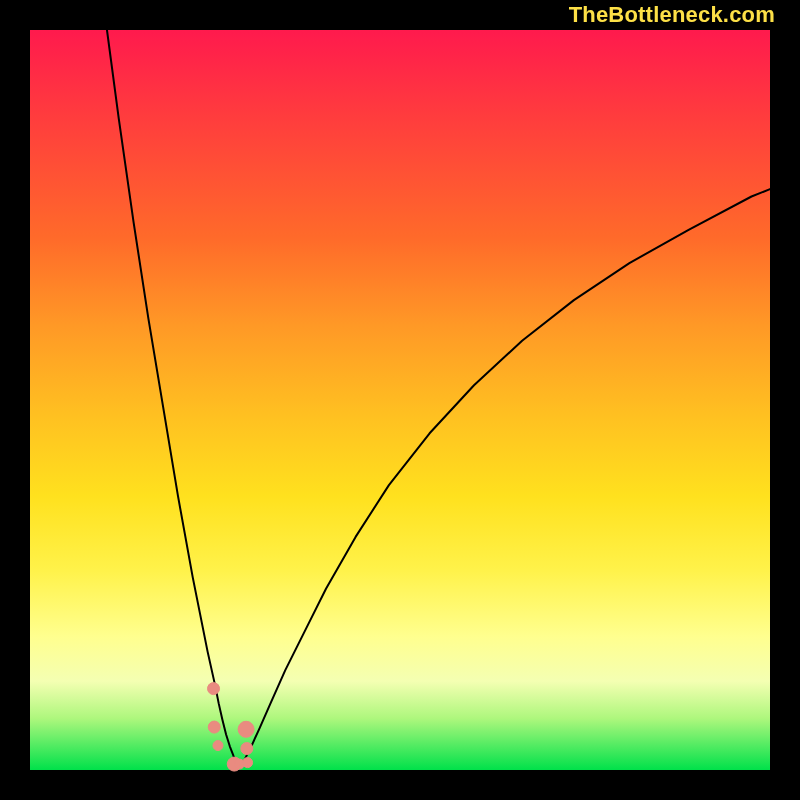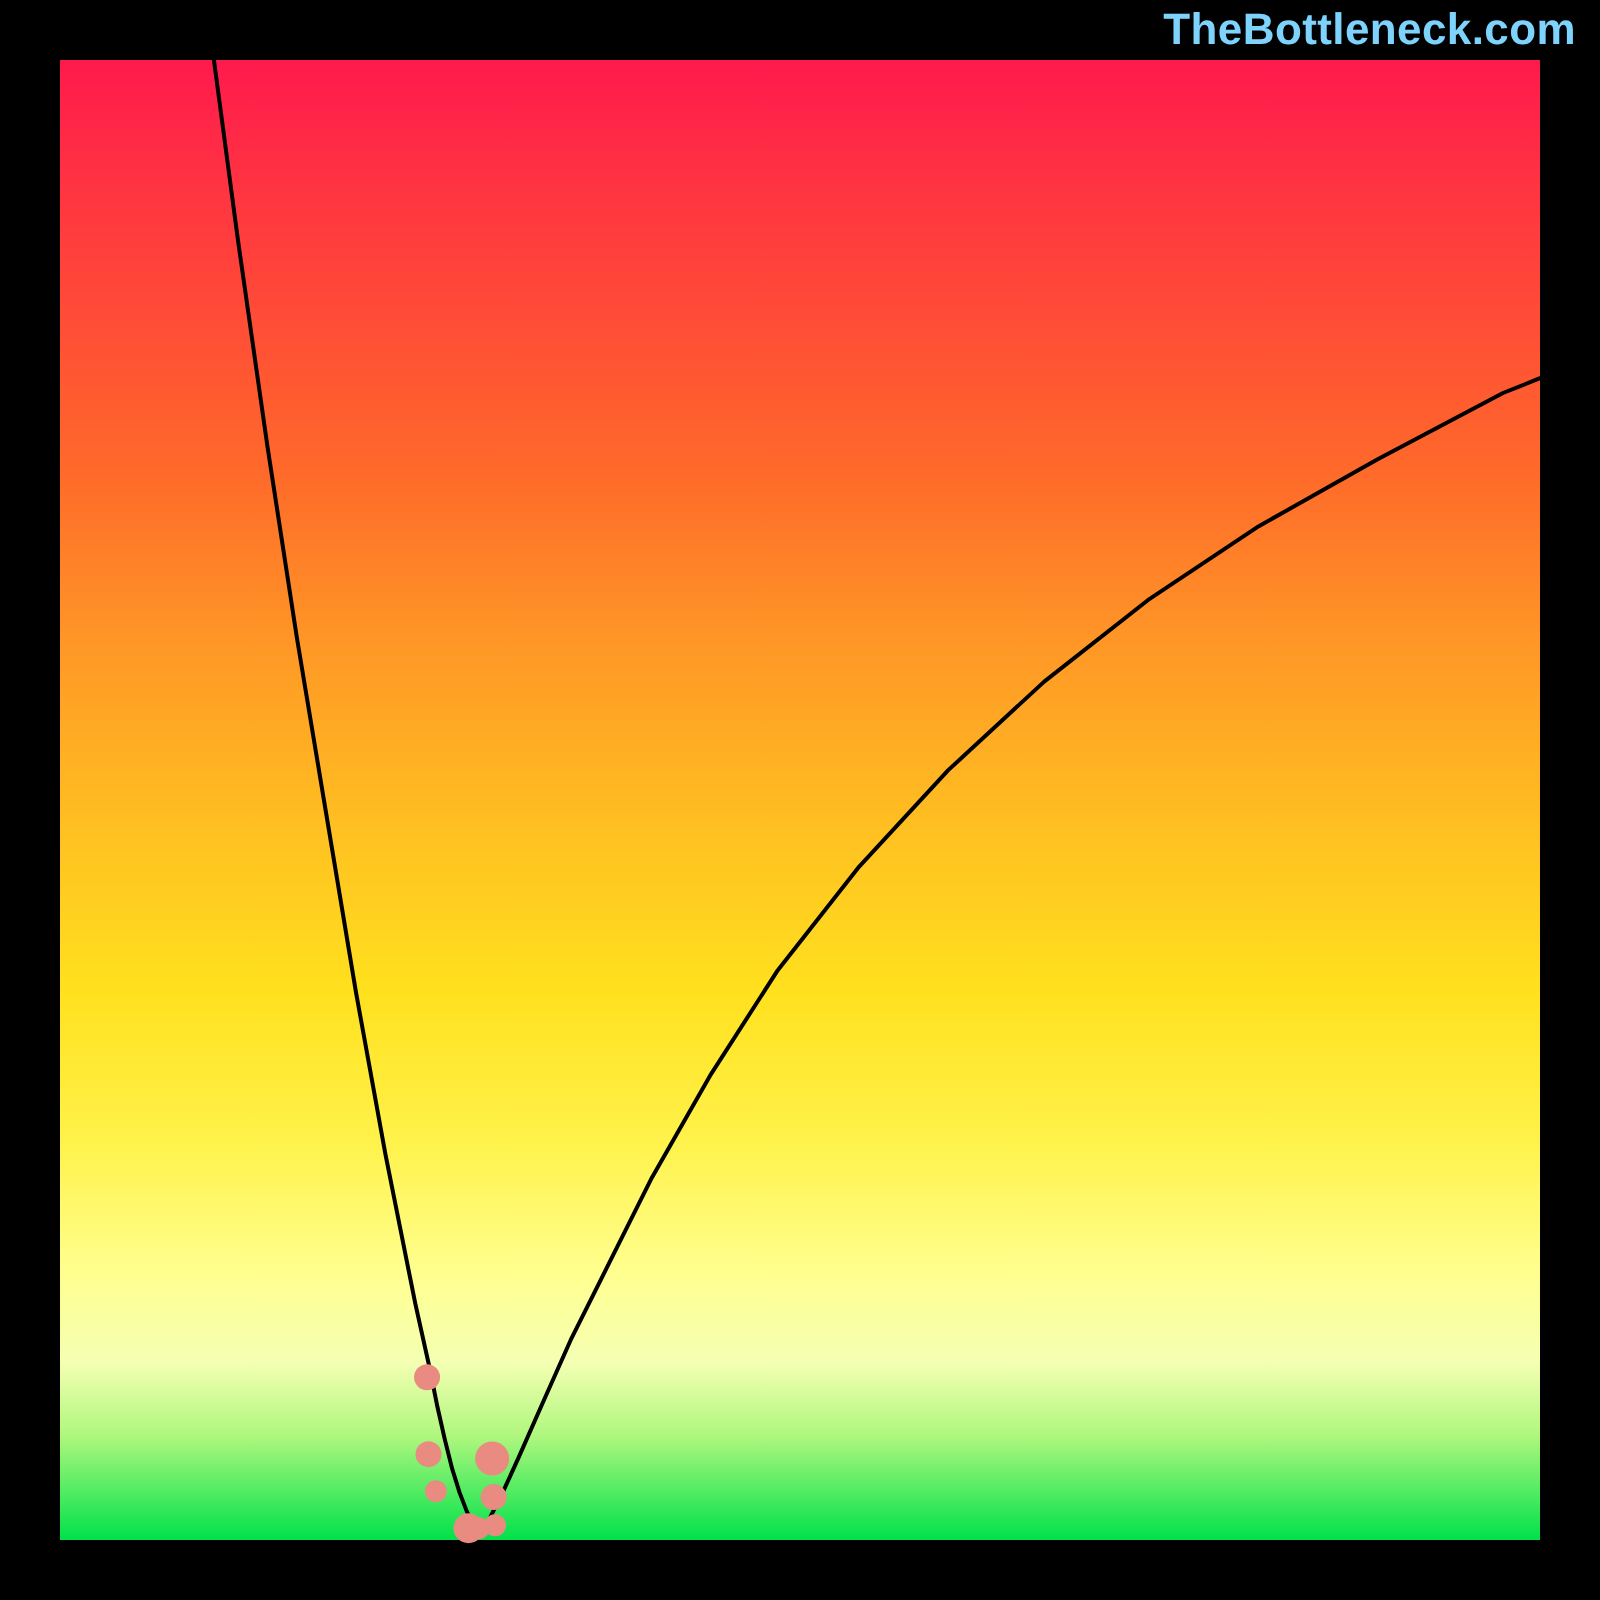--- a/index.html
+++ b/index.html
@@ -34,24 +34,24 @@
       #fff24a 73%,
       #ffff8f 82%,
       #f4ffb2 88%,
       #aef77d 93%,
       #00e14a 100%
     );
   }
   .watermark {
     position: absolute;
     top: 2px;
-    right: 12px;
+    right: 25px;
     font-size: 22px;
     font-weight: 600;
-    color: #7dd3fc;
+    color: #fde047;
     letter-spacing: 0.2px;
     user-select: none;
   }
   svg.curve {
     position: absolute;
     left: 0;
     top: 0;
     width: 740px;
     height: 740px;
     overflow: visible;

